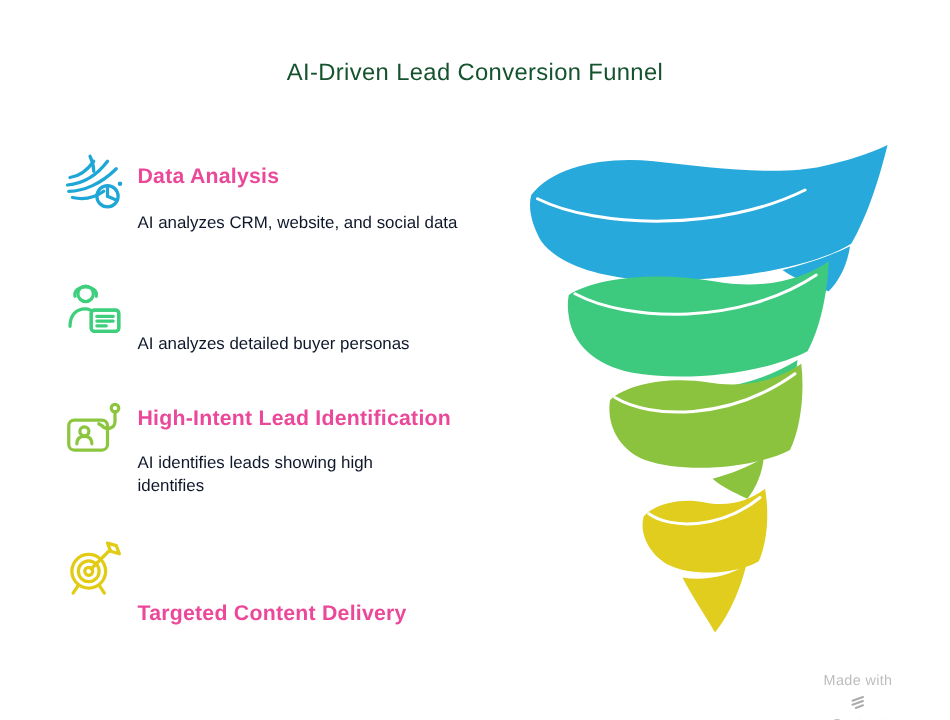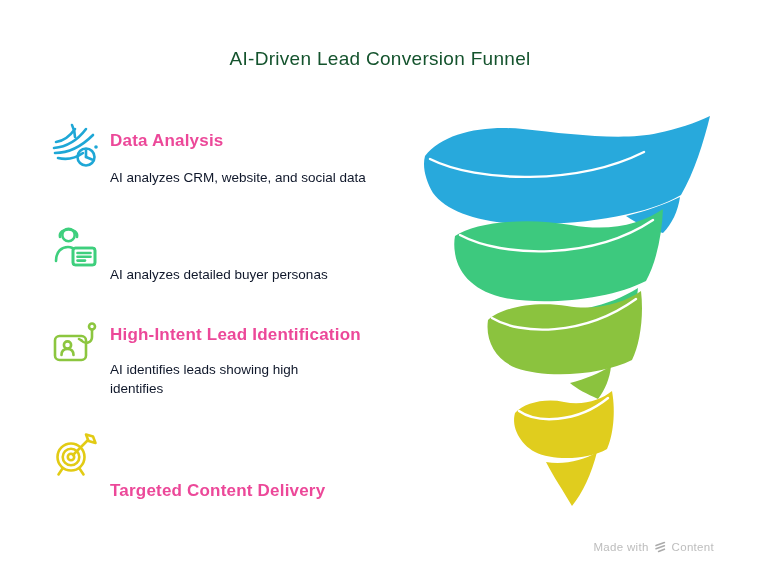--- a/index.html
+++ b/index.html
@@ -29,21 +29,21 @@
   .step-desc{
     position:absolute;left:58px;
     font-size:13.5px;font-weight:400;color:#0f172a;line-height:19px;
   }
   .nowrap{white-space:nowrap;}
   .funnel{position:absolute;left:408px;top:103px;width:330px;height:420px;}
   .rim{fill:none;stroke:#ffffff;stroke-width:2.4;stroke-linecap:round;}
   .footer{
     position:absolute;top:539px;right:46px;height:16px;
     display:flex;align-items:center;gap:5px;
-    font-size:11.5px;color:#BDBDBD;letter-spacing:.3px;
+    font-size:11.5px;color:#BDBDBD;letter-spacing:.3px;flex-direction:column;
   }
   .napkin-logo svg{display:block;}
   .napkin-logo line{stroke:#ABABAB;stroke-width:1.6;stroke-linecap:round;}
 </style>
 </head>
 <body>
 
 <div class="canvas">
 
   <div class="title">AI-Driven Lead Conversion Funnel</div>

